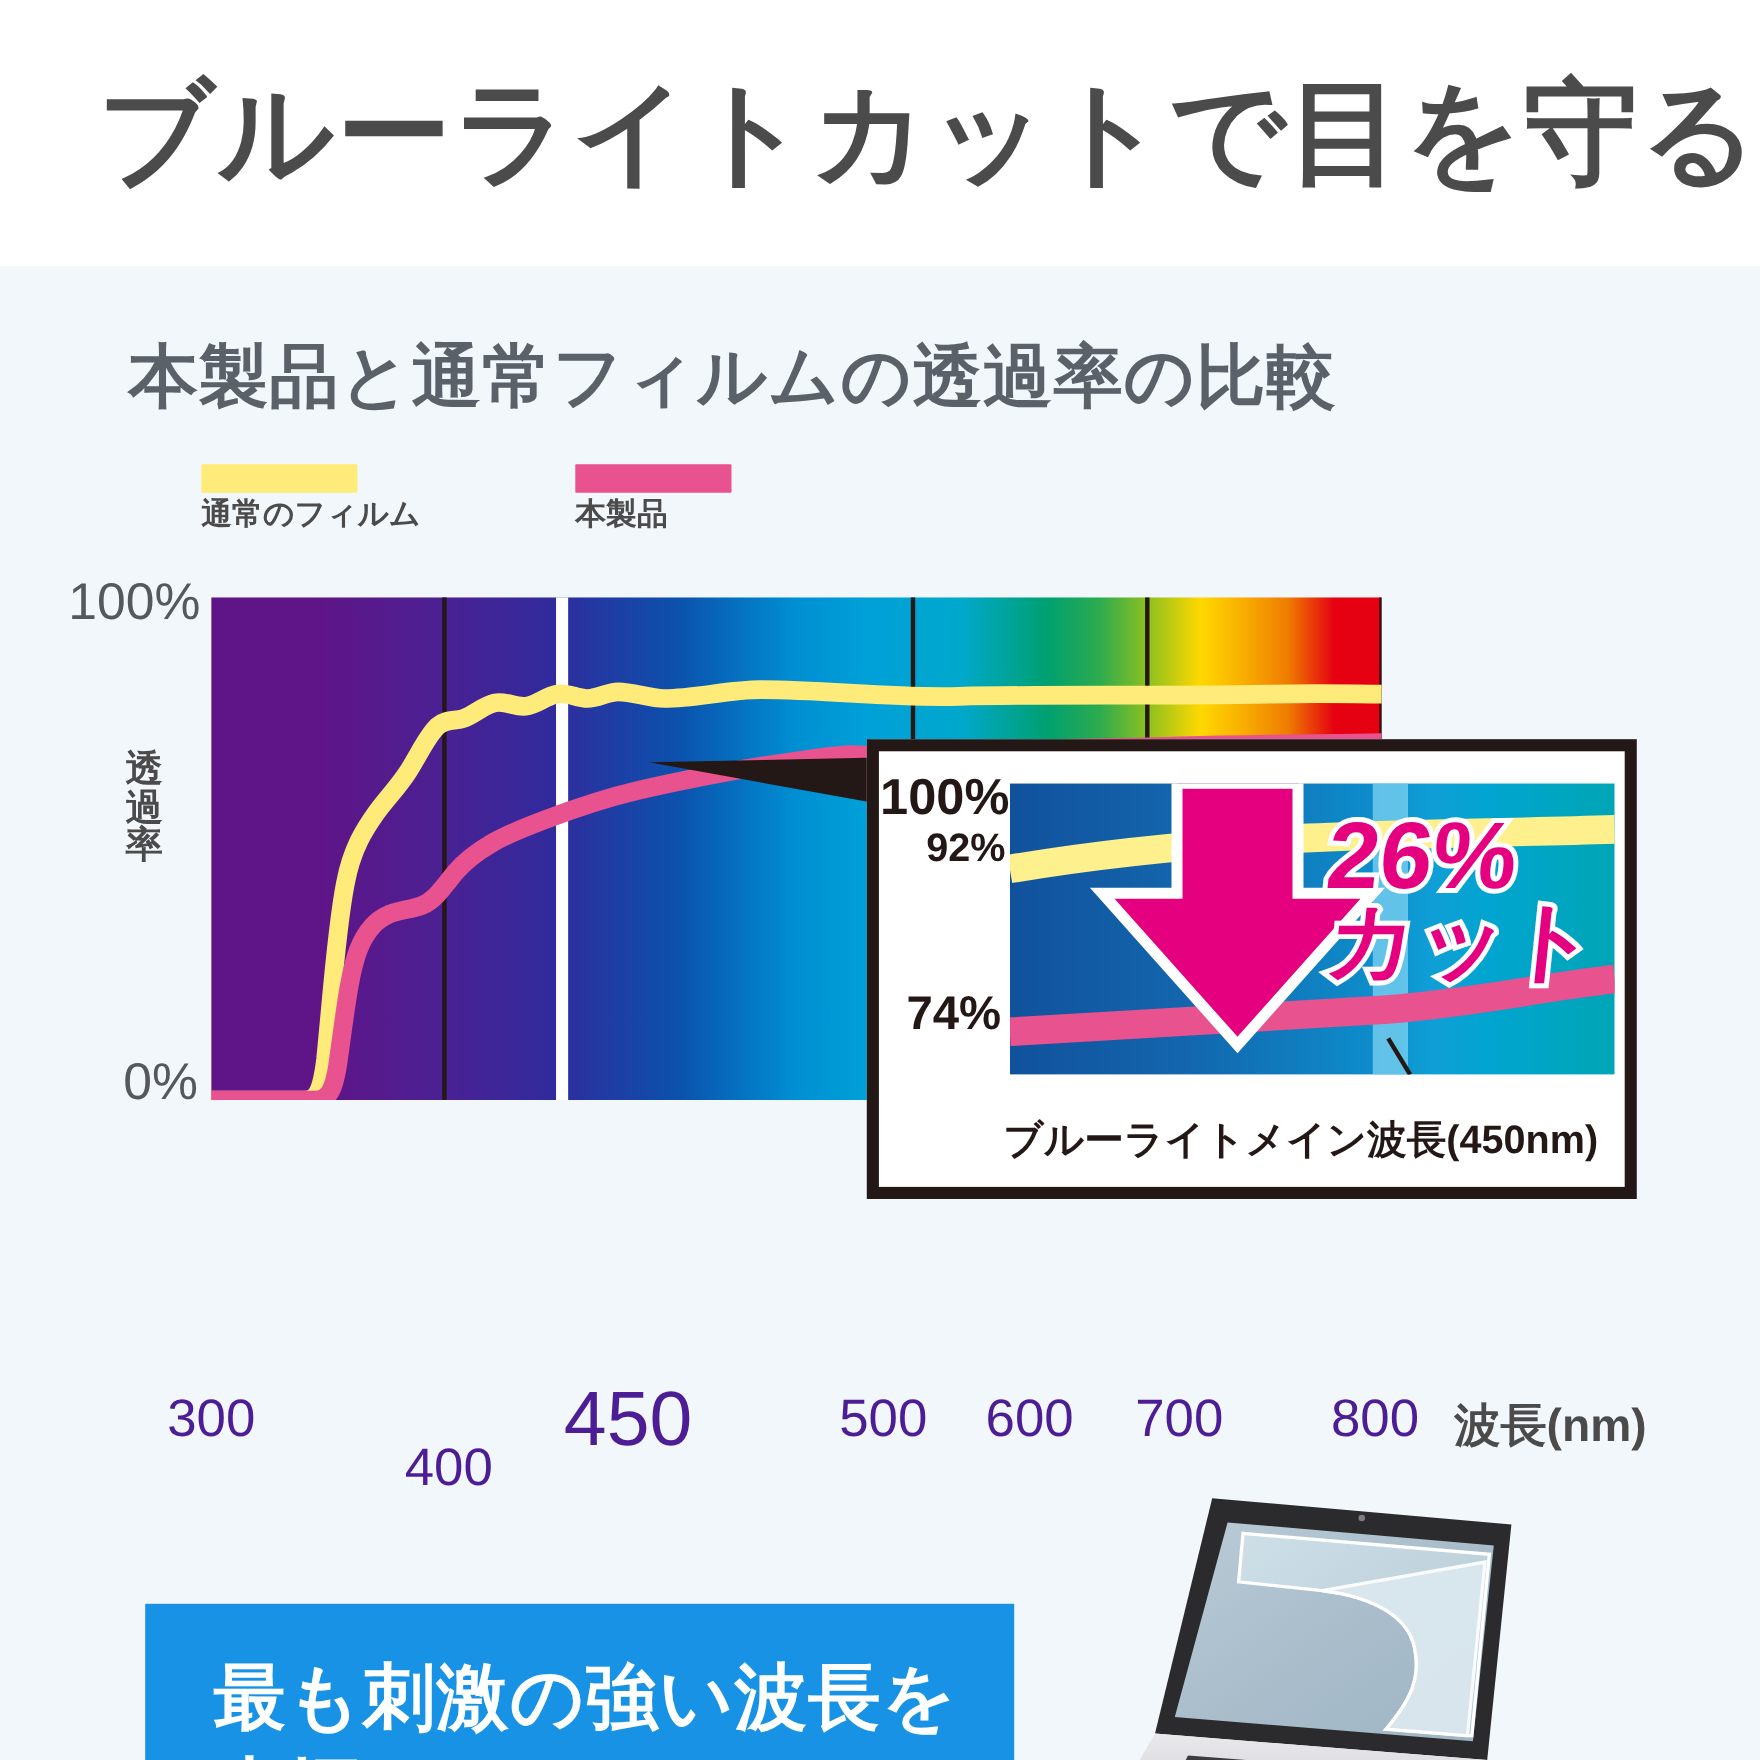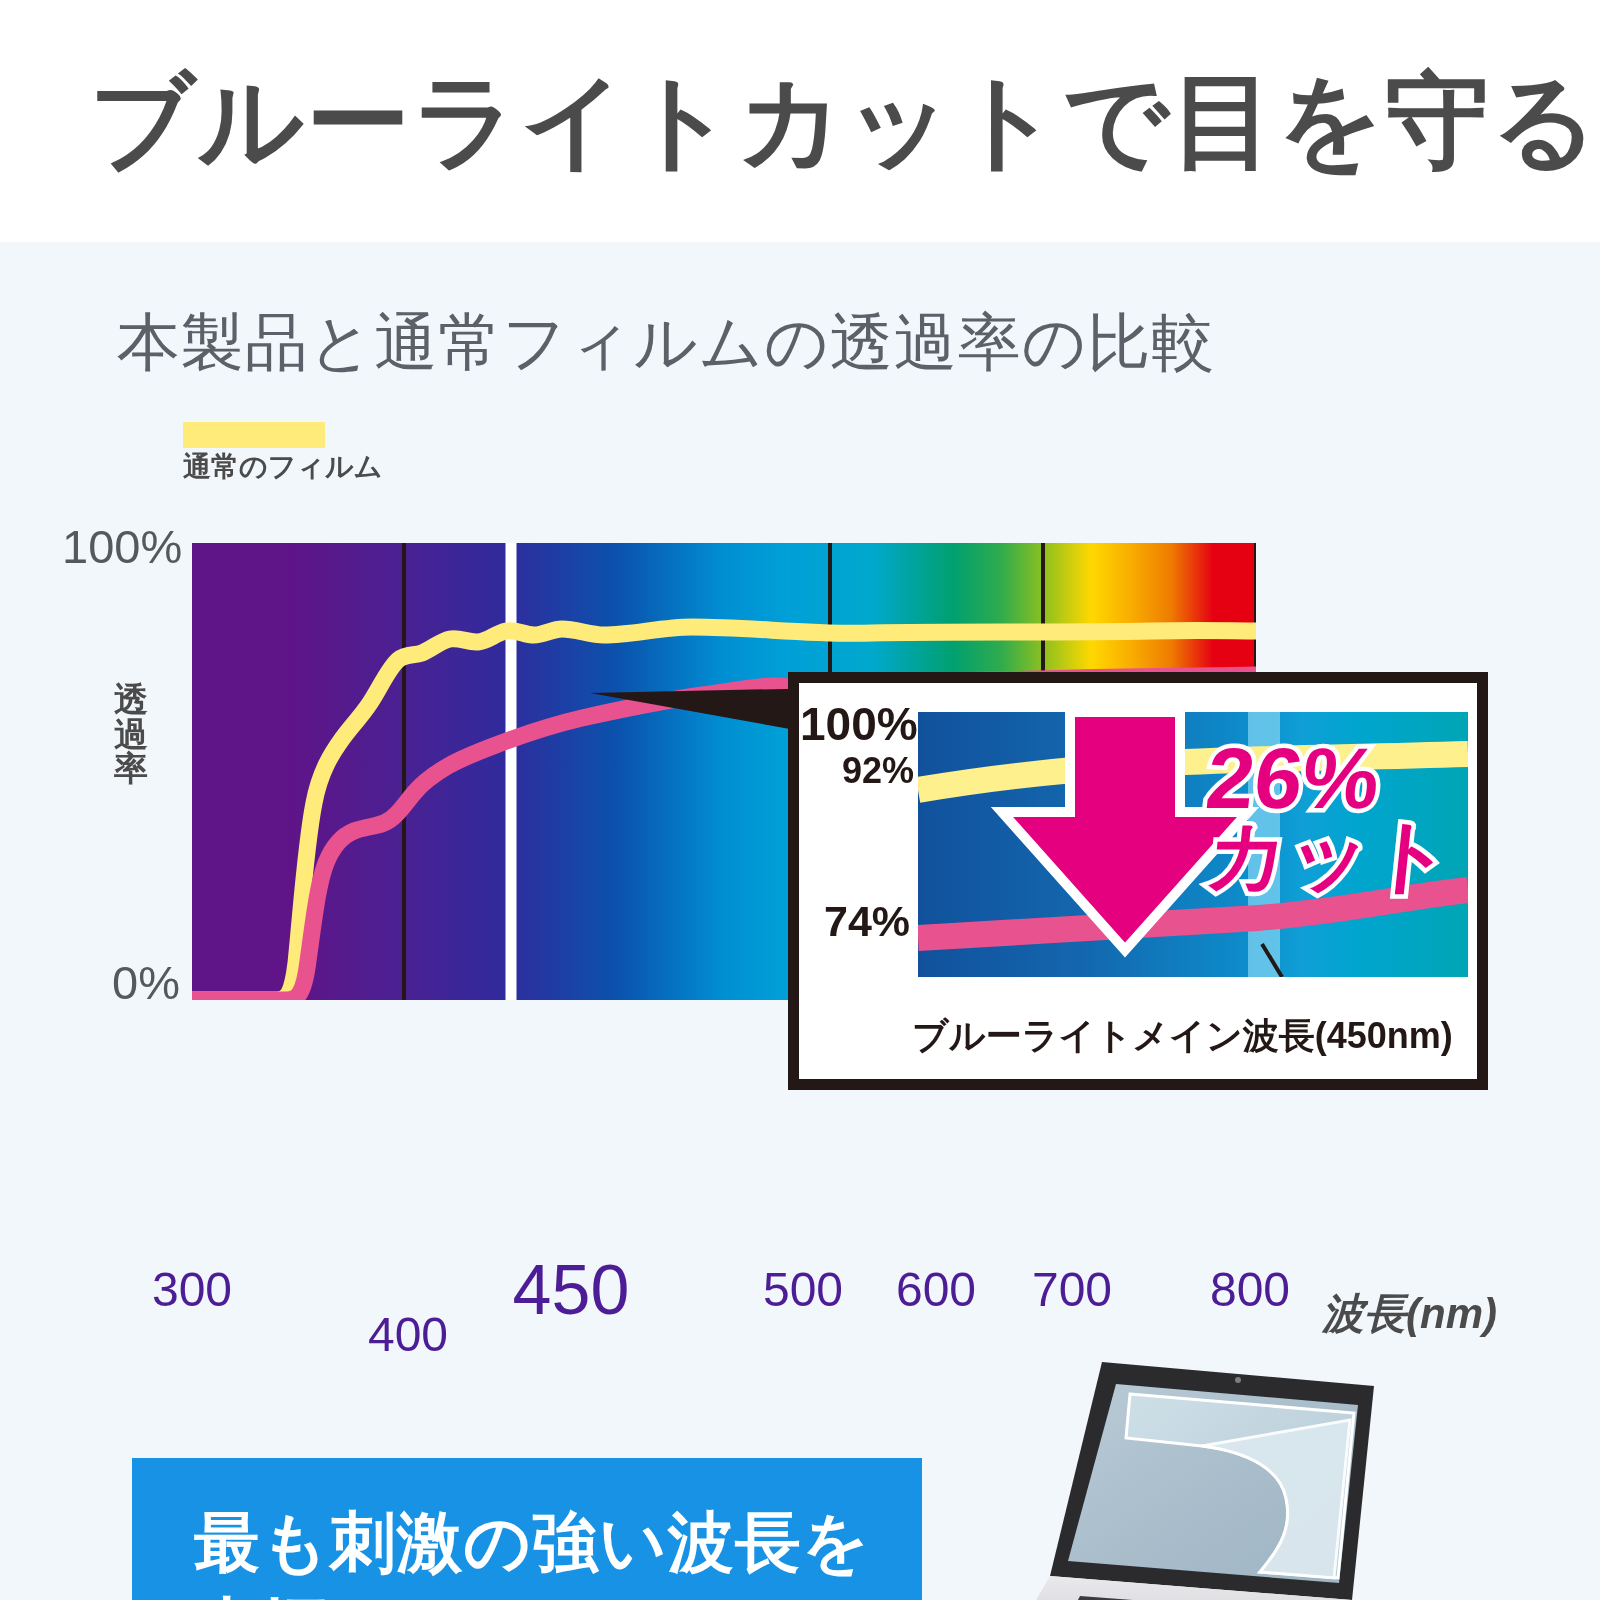--- a/index.html
+++ b/index.html
@@ -25,21 +25,21 @@
     line-height:1;
   }
   
   .panel{
     position:absolute;left:0;top:242px;width:1600px;height:1358px;
     background:#f2f7fb;
   }
   .subtitle{
     position:absolute;left:0;top:58px;width:1332px;
     text-align:center;
-    font-size:63px;font-weight:400;color:#5a6168;
+    font-size:63px;font-weight:700;color:#5a6168;
     letter-spacing:1px;
   }
   
   .legend{position:absolute;left:183px;top:180px;width:560px;height:110px;}
   .legend-item{position:absolute;}
   .legend-swatch{width:142px;height:26px;border-radius:1px;}
   .legend-label{
     font-size:28px;font-weight:700;color:#4b4b4b;
     margin-top:4px;white-space:nowrap;line-height:1.1;
   }
@@ -62,22 +62,22 @@
     position:absolute;left:192px;top:301px;width:1064px;height:457px;
   }
   .x-axis{position:absolute;left:0;top:1020px;width:1600px;height:70px;}
   .x-tick{
     position:absolute;top:0;
     font-size:48px;font-weight:400;color:#4c1d95;
     transform:translateX(-50%);
   }
   .x-tick.big{font-size:70px;top:-12px;font-weight:400;}
   .x-unit{
-    position:absolute;left:1322px;top:24px;
-    font-size:42px;font-weight:700;color:#4b4b4b;white-space:nowrap;font-style:italic;
+    position:absolute;left:1322px;top:6px;
+    font-size:42px;font-weight:700;color:#4b4b4b;white-space:nowrap;
   }
   
   .callout{
     position:absolute;left:778px;top:420px;width:722px;height:440px;
   }
   .callout-frame{
     position:absolute;left:10px;top:10px;width:700px;height:418px;
     background:#ffffff;border:11px solid #231815;box-sizing:border-box;
   }
   .inset-label{
@@ -125,20 +125,24 @@
 </div>
 
 <div class="panel">
 
   <div class="subtitle">本製品と通常フィルムの透過率の比較</div>
 
   <div class="legend">
     <div class="legend-item lg-normal">
       <div class="legend-swatch" style="background:#ffeb7a;"></div>
       <div class="legend-label">通常のフィルム</div>
+    </div>
+    <div class="legend-item lg-product">
+      <div class="legend-swatch" style="background:#e8528f;"></div>
+      <div class="legend-label">本製品</div>
     </div>
   </div>
 
   <div class="y-top">100%</div>
   <div class="y-bot">0%</div>
   <div class="y-axis-title">透過率</div>
 
   <div class="plot">
     <svg width="1064" height="457" viewBox="0 0 1064 457" preserveAspectRatio="none">
       <defs>

